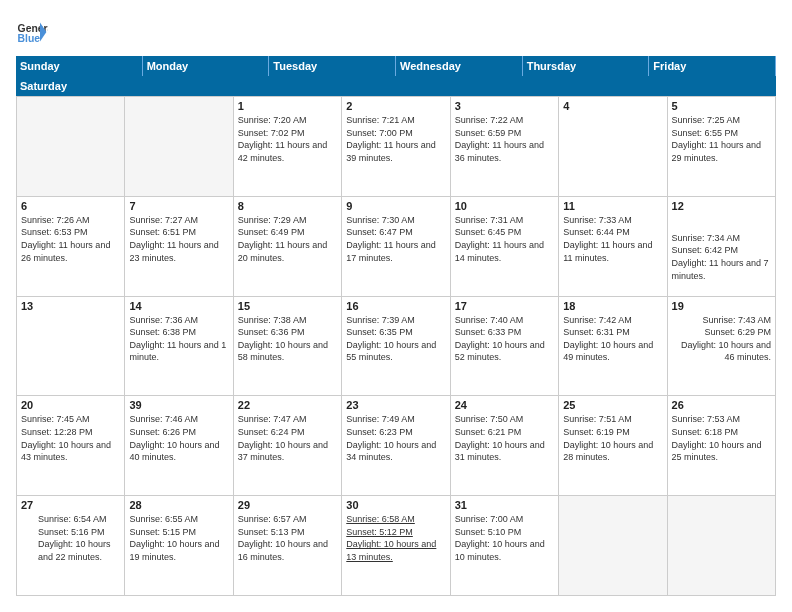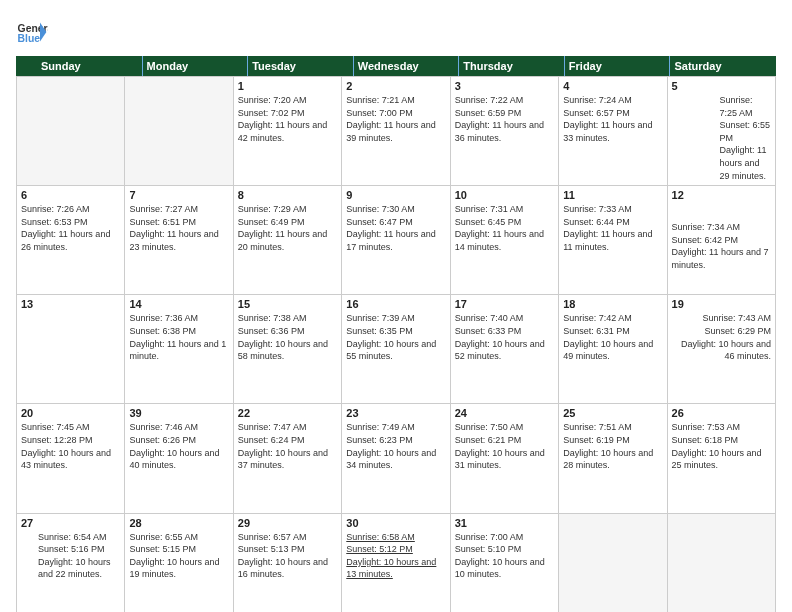--- a/index.html
+++ b/index.html
@@ -44,23 +44,22 @@
       font-size: 14px;
       color: #555;
     }
     .calendar {
       flex: 1;
       display: flex;
       flex-direction: column;
     }
     .cal-header {
       display: grid;
-      grid-template-columns: repeat(7, 1fr);
-      background: #14532d;
-      padding-left: 21px;
+      grid-template-columns: repeat(6, 1fr);
+      background: #0369a1;
     }
     .cal-header-cell {
       color: #fff;
       font-size: 11px;
       font-weight: bold;
       padding: 4px 4px;
       text-align: left;
       border-right: 1px solid #6aaae0;
     }
     .cal-header-cell:last-child { border-right: none; }
@@ -141,27 +140,24 @@
 Daylight: 11 hours and 39 minutes.</div>
         </div>
         <div class="cal-cell">
           <div class="day-num">3</div>
           <div class="day-info" style="white-space: pre-line;">Sunrise: 7:22 AM
 Sunset: 6:59 PM
 Daylight: 11 hours and 36 minutes.</div>
         </div>
         <div class="cal-cell">
           <div class="day-num">4</div>
-          <div class="day-info" style="white-space: pre-line;">Sunrise: 7:24 AM
-Sunset: 6:57 PM
-Daylight: 11 hours and 33 minutes.</div>
         </div>
         <div class="cal-cell">
           <div class="day-num">5</div>
-          <div class="day-info" style="white-space: pre-line; margin-left: 48px;">Sunrise: 7:25 AM
+          <div class="day-info" style="white-space: pre-line;">Sunrise: 7:25 AM
 Sunset: 6:55 PM
 Daylight: 11 hours and 29 minutes.</div>
         </div>
         <div class="cal-cell">
           <div class="day-num">6</div>
           <div class="day-info" style="white-space: pre-line;">Sunrise: 7:26 AM
 Sunset: 6:53 PM
 Daylight: 11 hours and 26 minutes.</div>
         </div>
         <div class="cal-cell">

